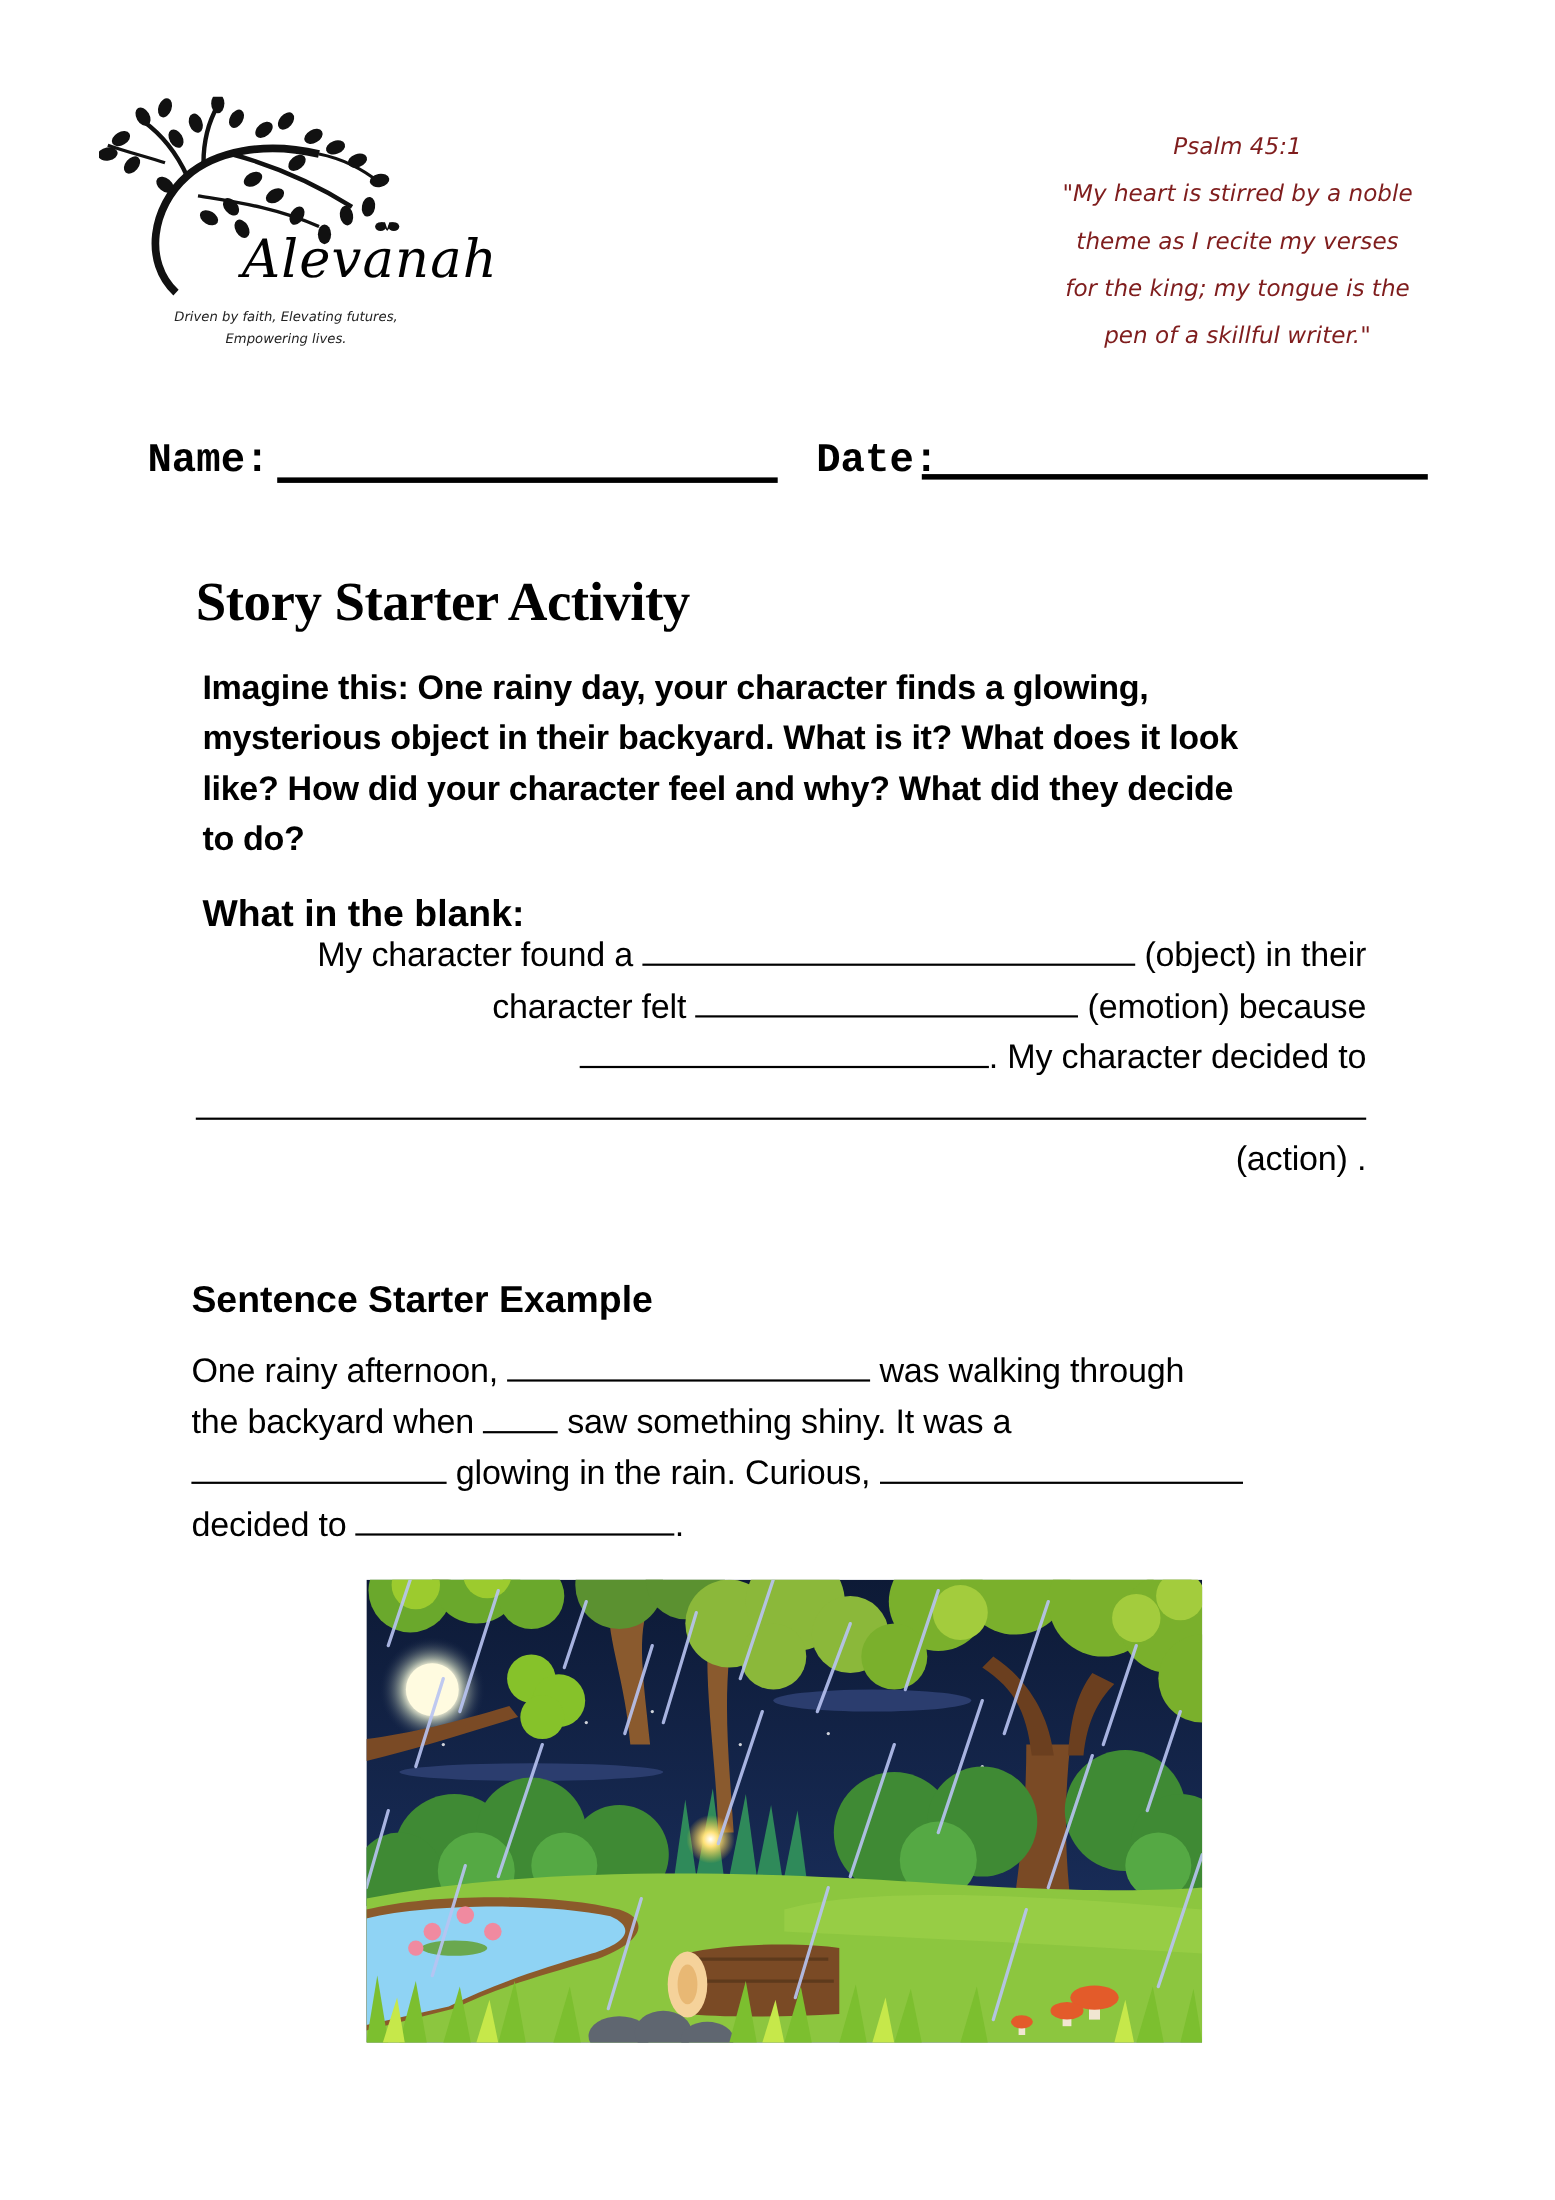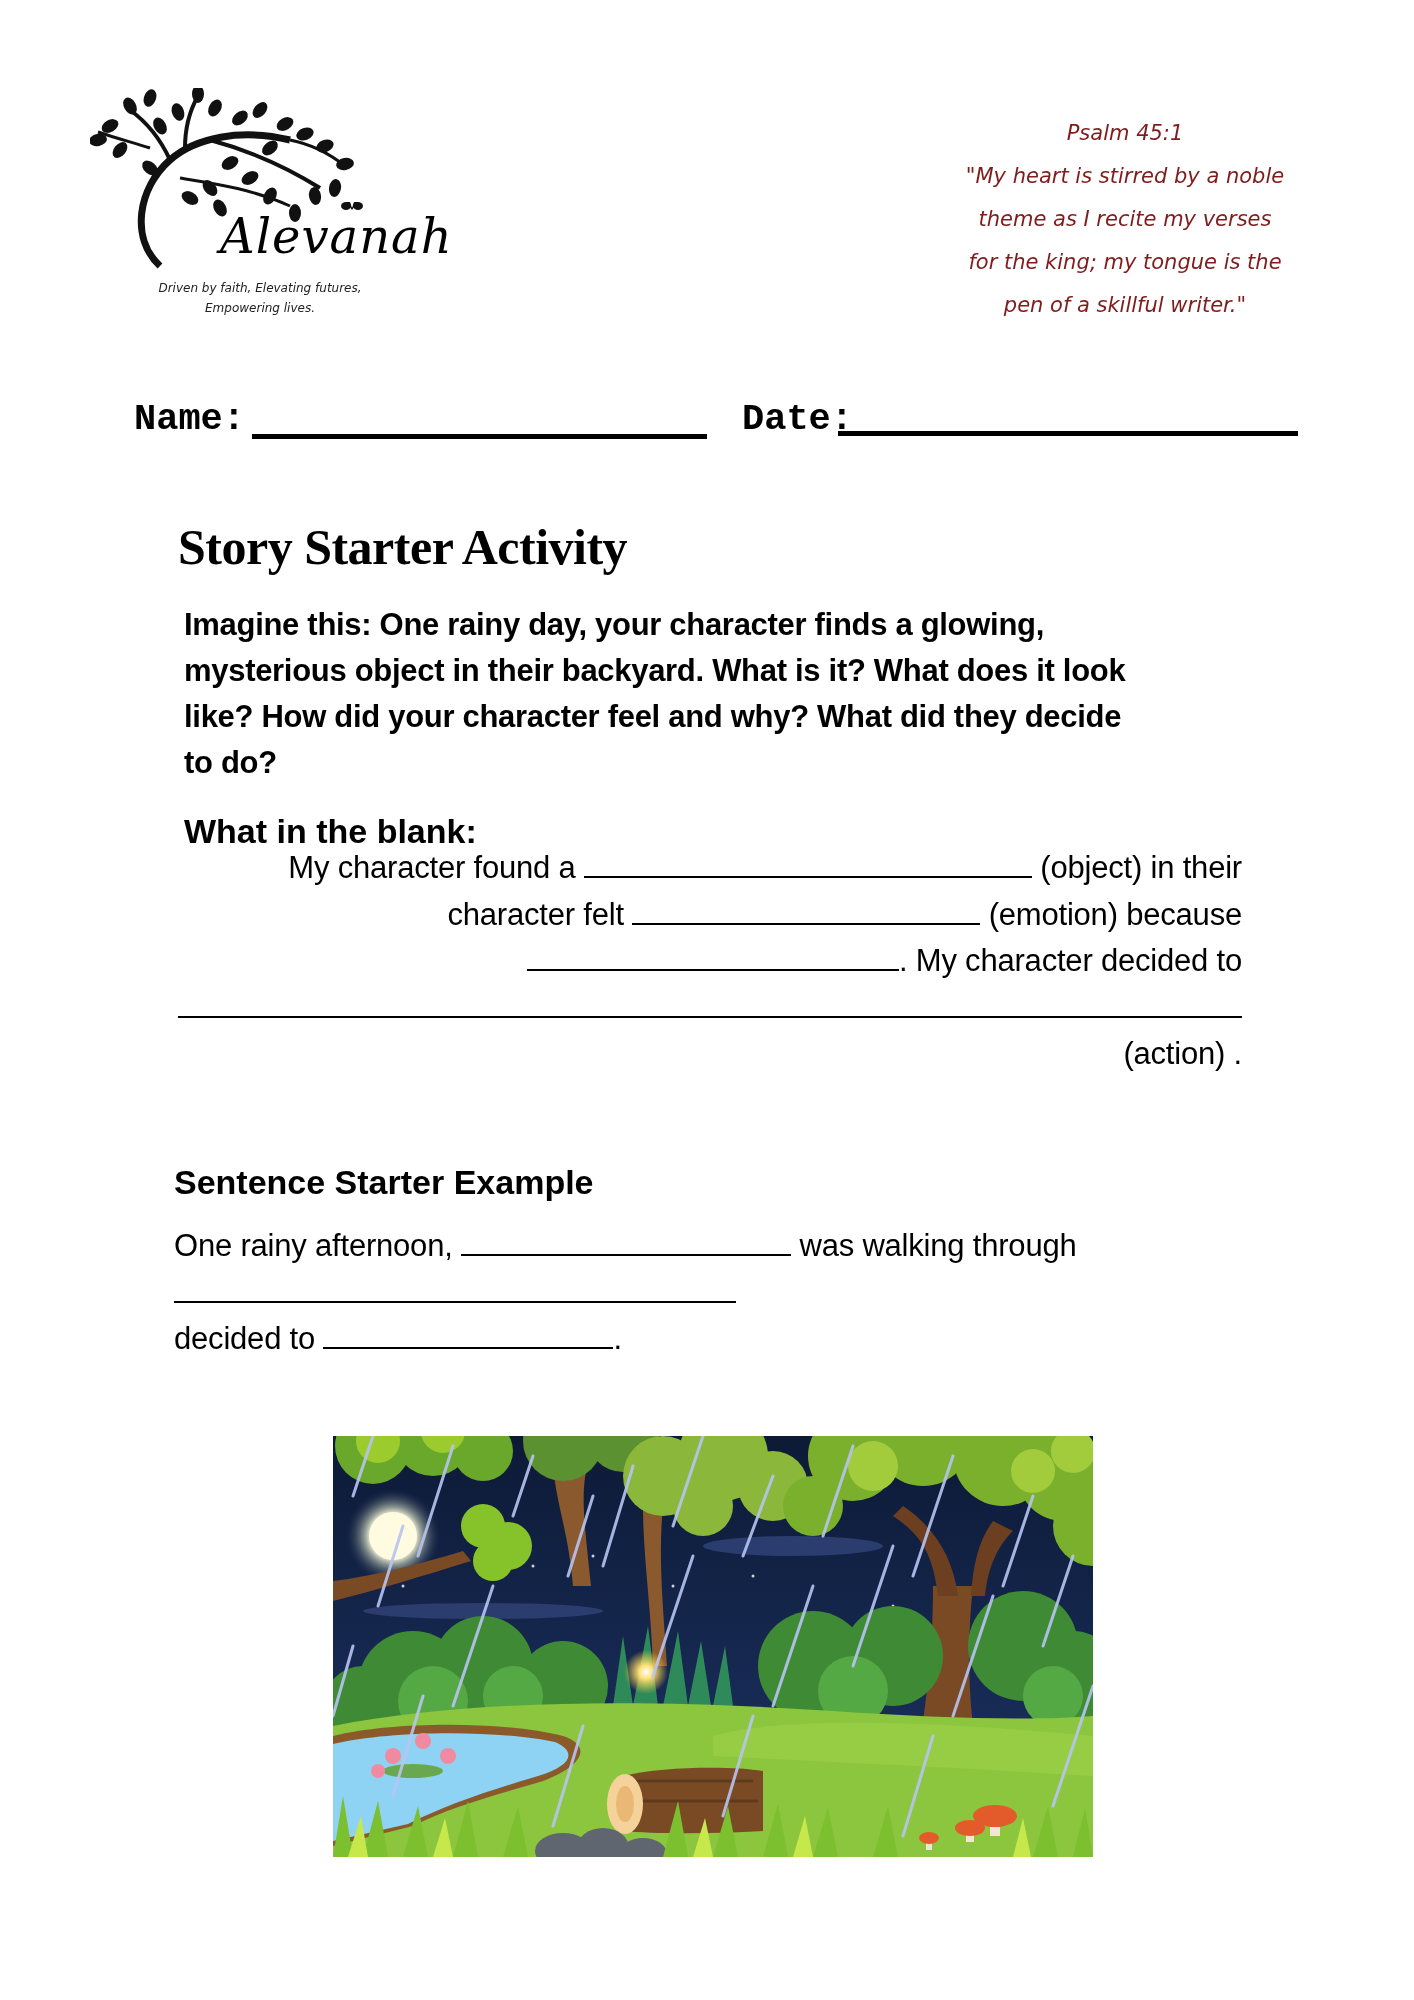--- a/index.html
+++ b/index.html
@@ -163,21 +163,24 @@
   <div>(action) .</div>
 </div>
 
 <div class="subhead" style="left:174px; top:1163px;">Sentence Starter Example</div>
 
 <div class="body-text" style="left:174px; top:1223px;">
   <div>
     <span>One rainy afternoon, </span><span class="blank" style="width:330px;"></span><span> was walking through</span>
   </div>
   <div>
-    <span class="blank" style="width:232px;"></span><span class="blank" style="width:330px;"></span>
+    <span>the backyard when </span><span class="blank" style="width:68px;"></span><span> saw something shiny. It was a</span>
+  </div>
+  <div>
+    <span class="blank" style="width:232px;"></span><span> glowing in the rain. Curious, </span><span class="blank" style="width:330px;"></span>
   </div>
   <div>
     <span>decided to </span><span class="blank" style="width:290px;"></span><span>.</span>
   </div>
 </div>
 
 <div id="scene" class="abs">
   <svg width="760" height="421" viewBox="0 0 760 421">
     <defs>
       <radialGradient id="moonglow" cx="50%" cy="50%" r="50%">

